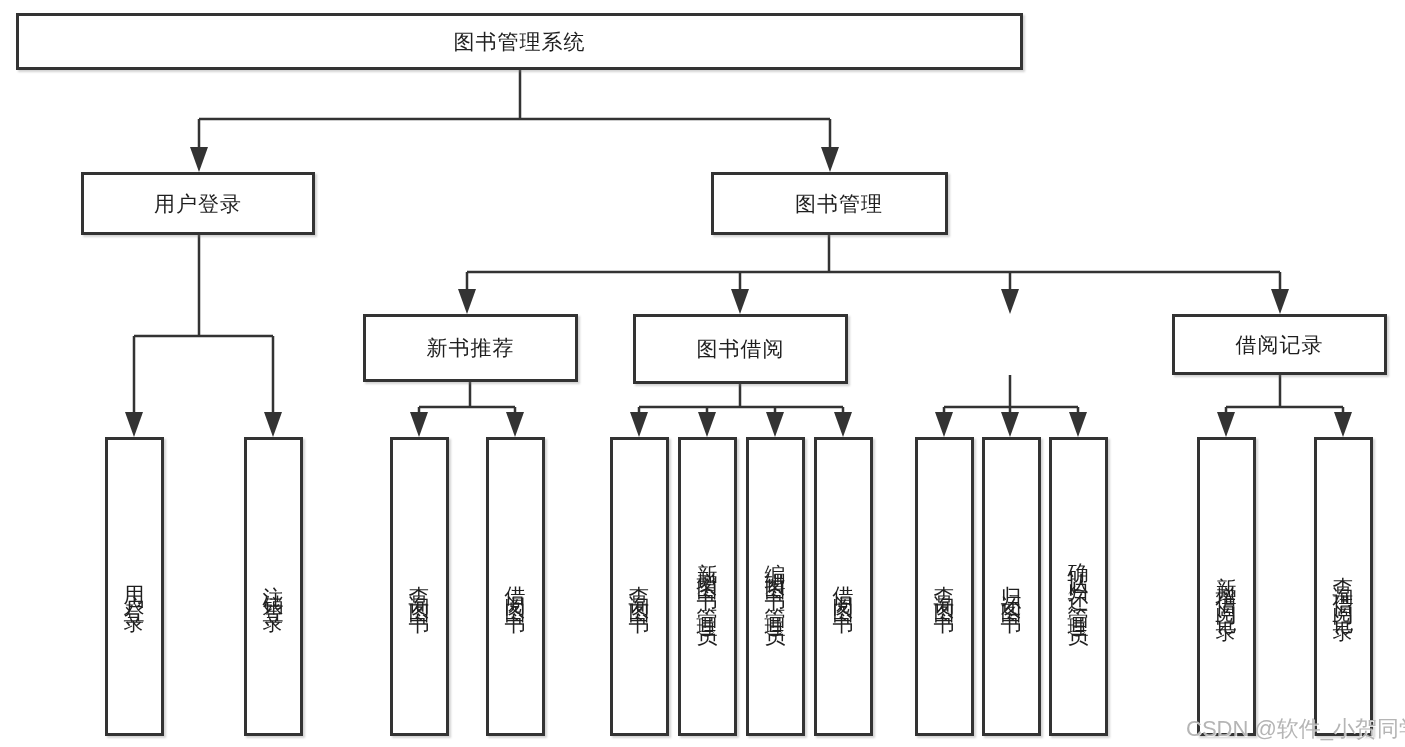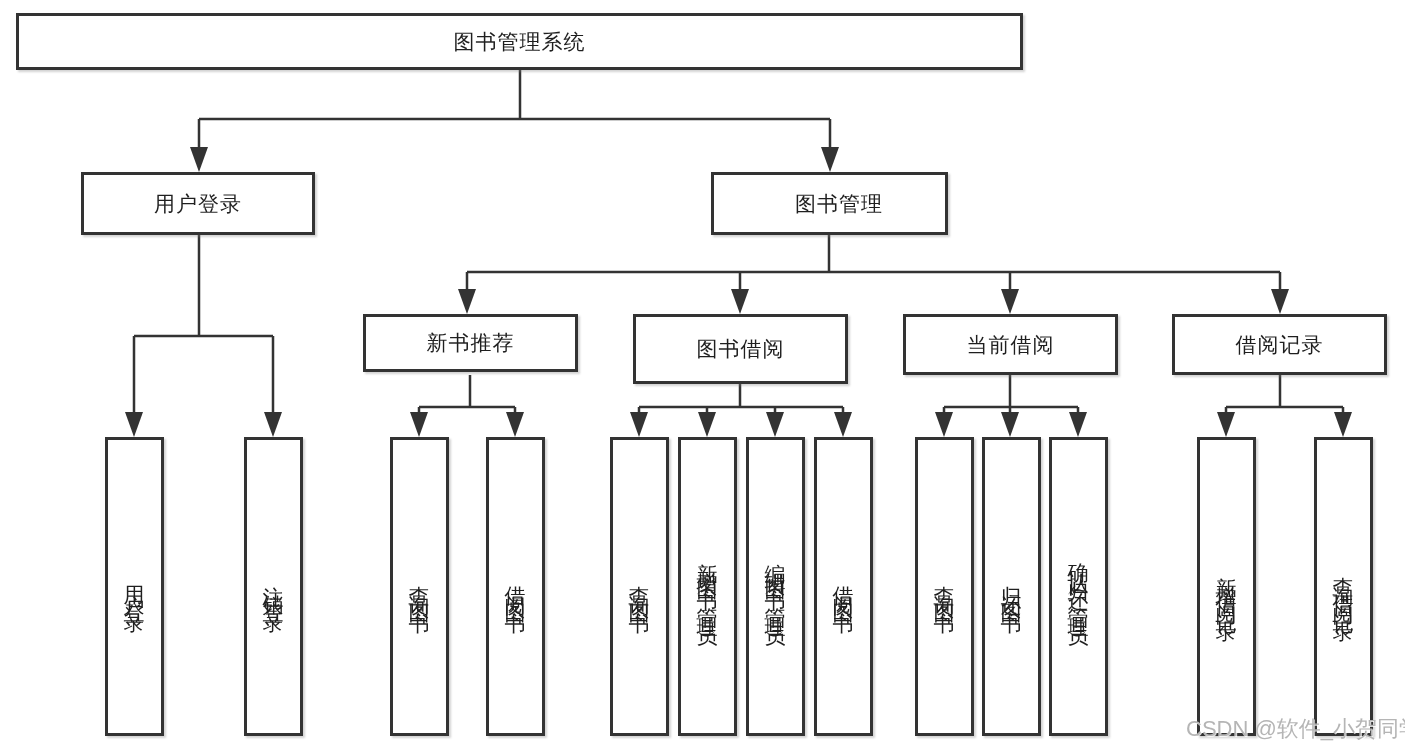--- a/index.html
+++ b/index.html
@@ -108,28 +108,25 @@
     <span class="hlabel">图书管理系统</span>
   </div>
 
   <div class="node" style="left:81px; top:172px; width:234px; height:63px;">
     <span class="hlabel">用户登录</span>
   </div>
   <div class="node" style="left:711px; top:172px; width:237px; height:63px;padding-left:19px;">
     <span class="hlabel">图书管理</span>
   </div>
 
-  <div class="node" style="left:363px; top:314px; width:215px; height:58px;">
+  <div class="node" style="left:363px; top:314px; width:215px; height:68px;">
     <span class="hlabel">新书推荐</span>
   </div>
   <div class="node" style="left:633px; top:314px; width:215px; height:70px;">
     <span class="hlabel">图书借阅</span>
-  </div>
-  <div class="node" style="left:903px; top:314px; width:215px; height:61px;">
-    <span class="hlabel">当前借阅</span>
   </div>
   <div class="node" style="left:1172px; top:314px; width:215px; height:61px;">
     <span class="hlabel">借阅记录</span>
   </div>
 
   <div class="node leaf" style="left:105px; top:437px; width:59px; height:299px;">
     <span class="vlabel">用户登录</span>
   </div>
   <div class="node leaf" style="left:244px; top:437px; width:59px; height:299px;">
     <span class="vlabel">注销登录</span>

